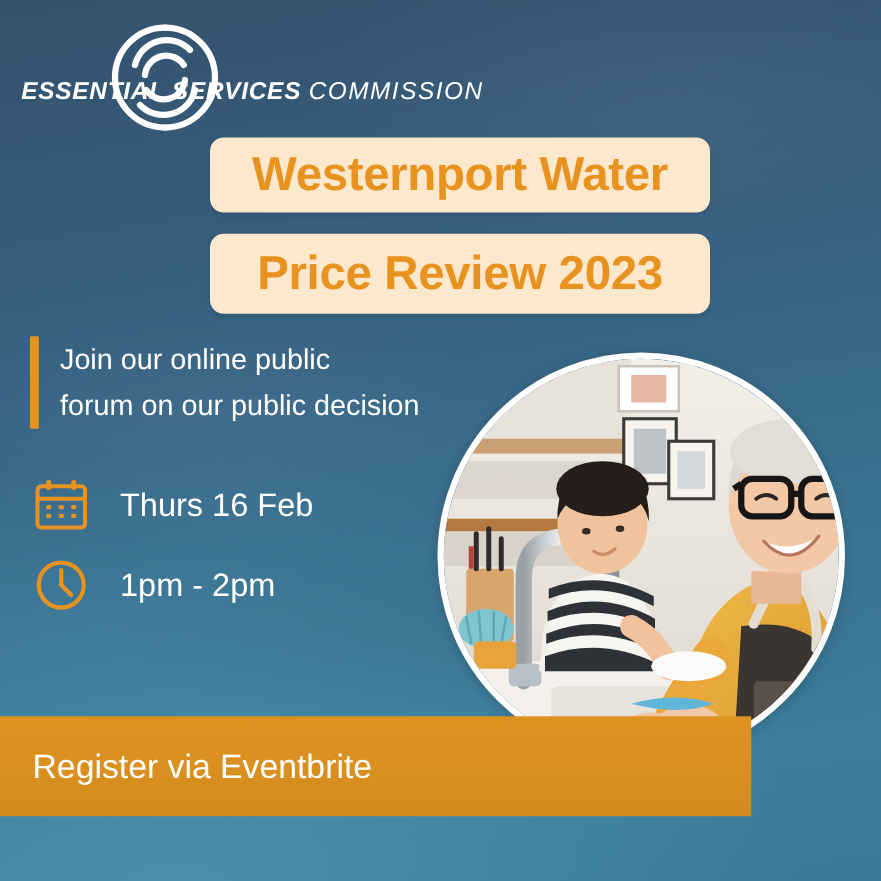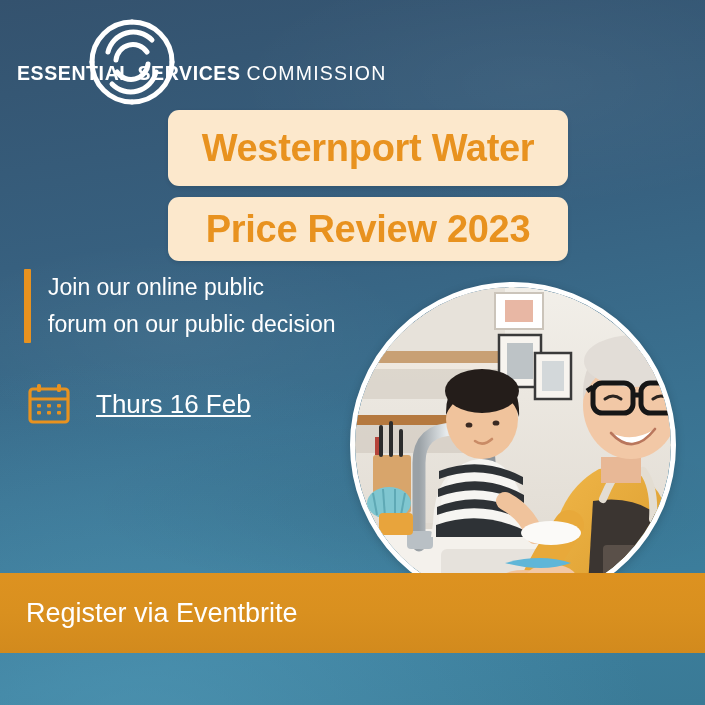--- a/index.html
+++ b/index.html
@@ -45,20 +45,21 @@
     height: 92px;
   }
   .logo-text {
     position: absolute;
     left: 3px;
     top: 46px;
     white-space: nowrap;
     color: #ffffff;
     font-size: 19.5px;
     letter-spacing: 0.6px;
+    font-style: italic;
   }
   .logo-text .bold {
     font-weight: bold;
   }
   .logo-text .light {
     font-weight: normal;
     letter-spacing: 1.2px;
   }
 
   
@@ -70,22 +71,22 @@
     border-radius: 11px;
     color: #E8921F;
     font-weight: bold;
     font-size: 38px;
     letter-spacing: -0.3px;
     display: flex;
     align-items: center;
     justify-content: center;
     box-shadow: 0 2px 4px rgba(0,0,0,0.10);
   }
-  #banner-1 { top: 110px; height: 76px; }
-  #banner-2 { top: 197px; height: 64px; }
+  #banner-1 { top: 110px; height: 60px; }
+  #banner-2 { top: 187px; height: 64px; }
 
   
   .subtitle {
     position: absolute;
     left: 24px;
     top: 269px;
     display: flex;
     align-items: stretch;
   }
   .subtitle-bar {
@@ -119,21 +120,20 @@
     height: 50px;
     flex: 0 0 auto;
     display: flex;
     align-items: center;
     justify-content: center;
   }
   .detail-label {
     margin-left: 22px;
     color: #ffffff;
     font-size: 26px;
-    text-decoration: underline;
   }
 
   
   .photo-circle {
     position: absolute;
     left: 350px;
     top: 282px;
     width: 326px;
     height: 326px;
     border-radius: 50%;
@@ -142,21 +142,21 @@
     overflow: hidden;
     box-shadow: 0 2px 10px rgba(0,0,0,0.18);
   }
   .photo-circle svg { display: block; }
 
   
   .cta-bar {
     position: absolute;
     left: 0;
     top: 573px;
-    width: 705px;
+    width: 601px;
     height: 80px;
     background: linear-gradient(180deg, #DD9220 0%, #D9901F 50%, #D28A1D 100%);
     display: flex;
     align-items: center;
   }
   .cta-text {
     margin-left: 26px;
     color: #ffffff;
     font-size: 27px;
   }
@@ -213,20 +213,30 @@
             <rect x="31" y="23" width="4" height="3.4" rx="1"></rect>
             <rect x="11" y="30" width="4" height="3.4" rx="1"></rect>
             <rect x="21" y="30" width="4" height="3.4" rx="1"></rect>
             <rect x="31" y="30" width="4" height="3.4" rx="1"></rect>
           </g>
         </svg>
       </div>
       <div class="detail-label">Thurs 16 Feb</div>
     </div>
 
+    <div class="detail-row">
+      <div class="detail-icon">
+        <svg width="46" height="46" viewBox="0 0 46 46" fill="none">
+          <circle cx="23" cy="23" r="18" stroke="#E8921F" stroke-width="3.4" fill="none"></circle>
+          <line x1="23" y1="23" x2="23" y2="11" stroke="#E8921F" stroke-width="3.4" stroke-linecap="round"></line>
+          <line x1="23" y1="23" x2="31" y2="31" stroke="#E8921F" stroke-width="3.4" stroke-linecap="round"></line>
+        </svg>
+      </div>
+      <div class="detail-label">1pm - 2pm</div>
+    </div>
 
 
   </div>
 
   <div class="photo-circle">
     <svg width="316" height="316" viewBox="0 0 316 316">
       <defs>
         <clipPath id="circ">
             <circle cx="158" cy="158" r="158"></circle>
           </clipPath>

